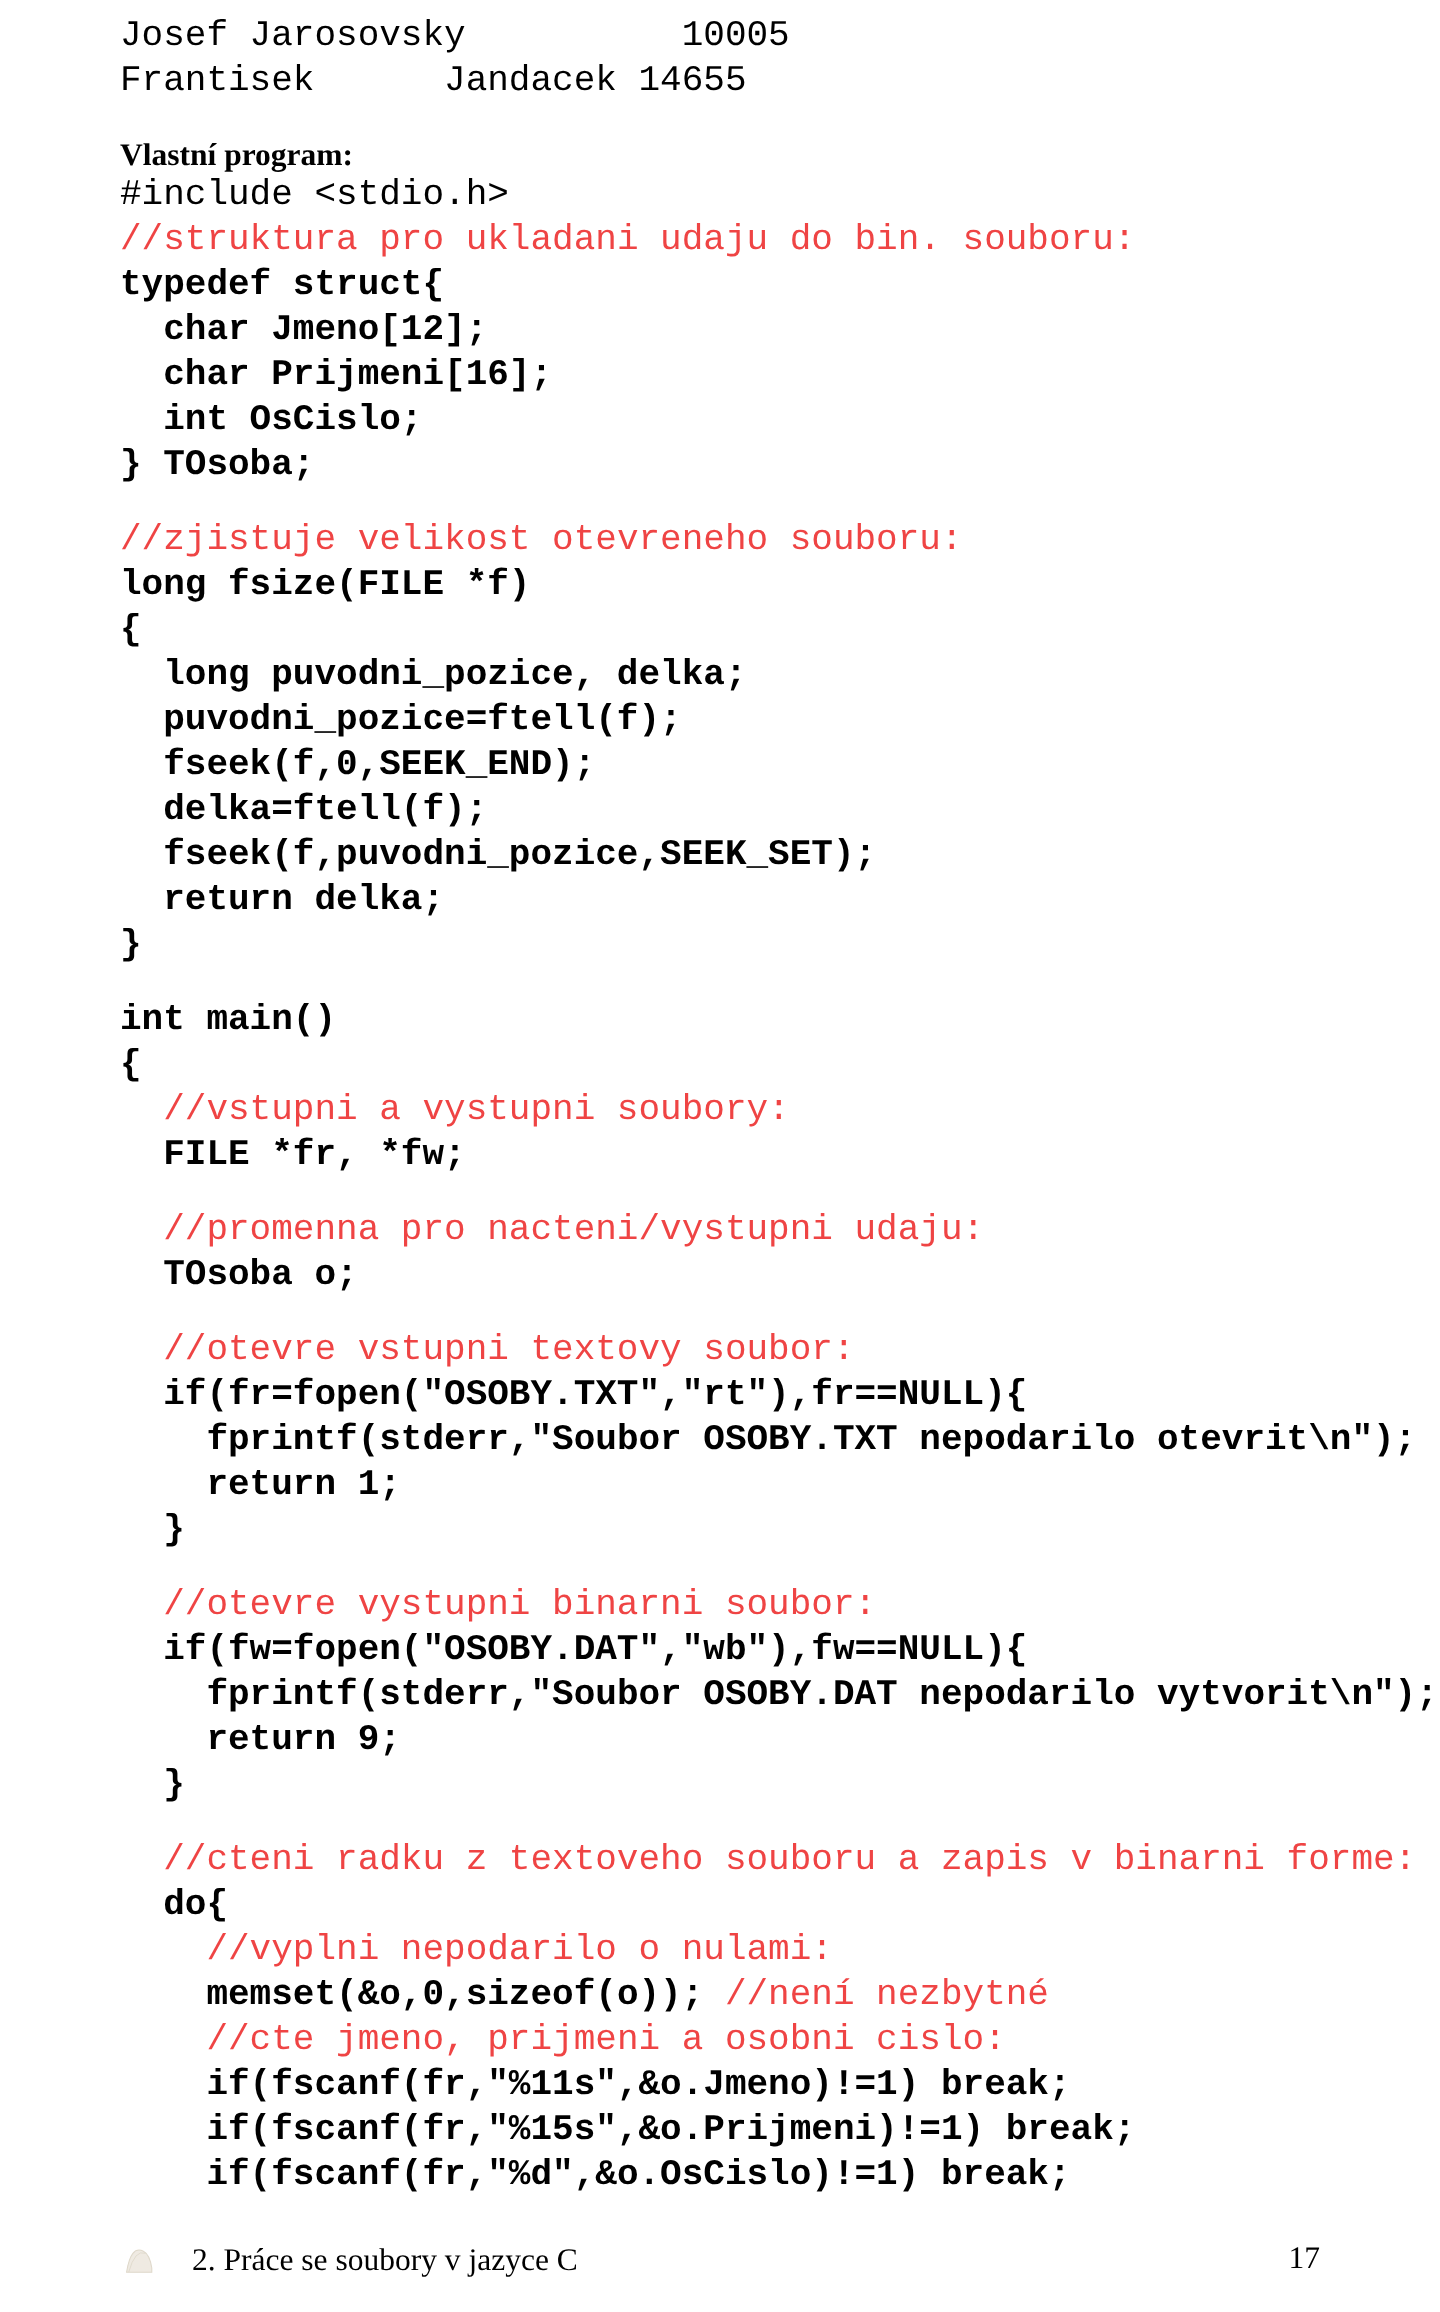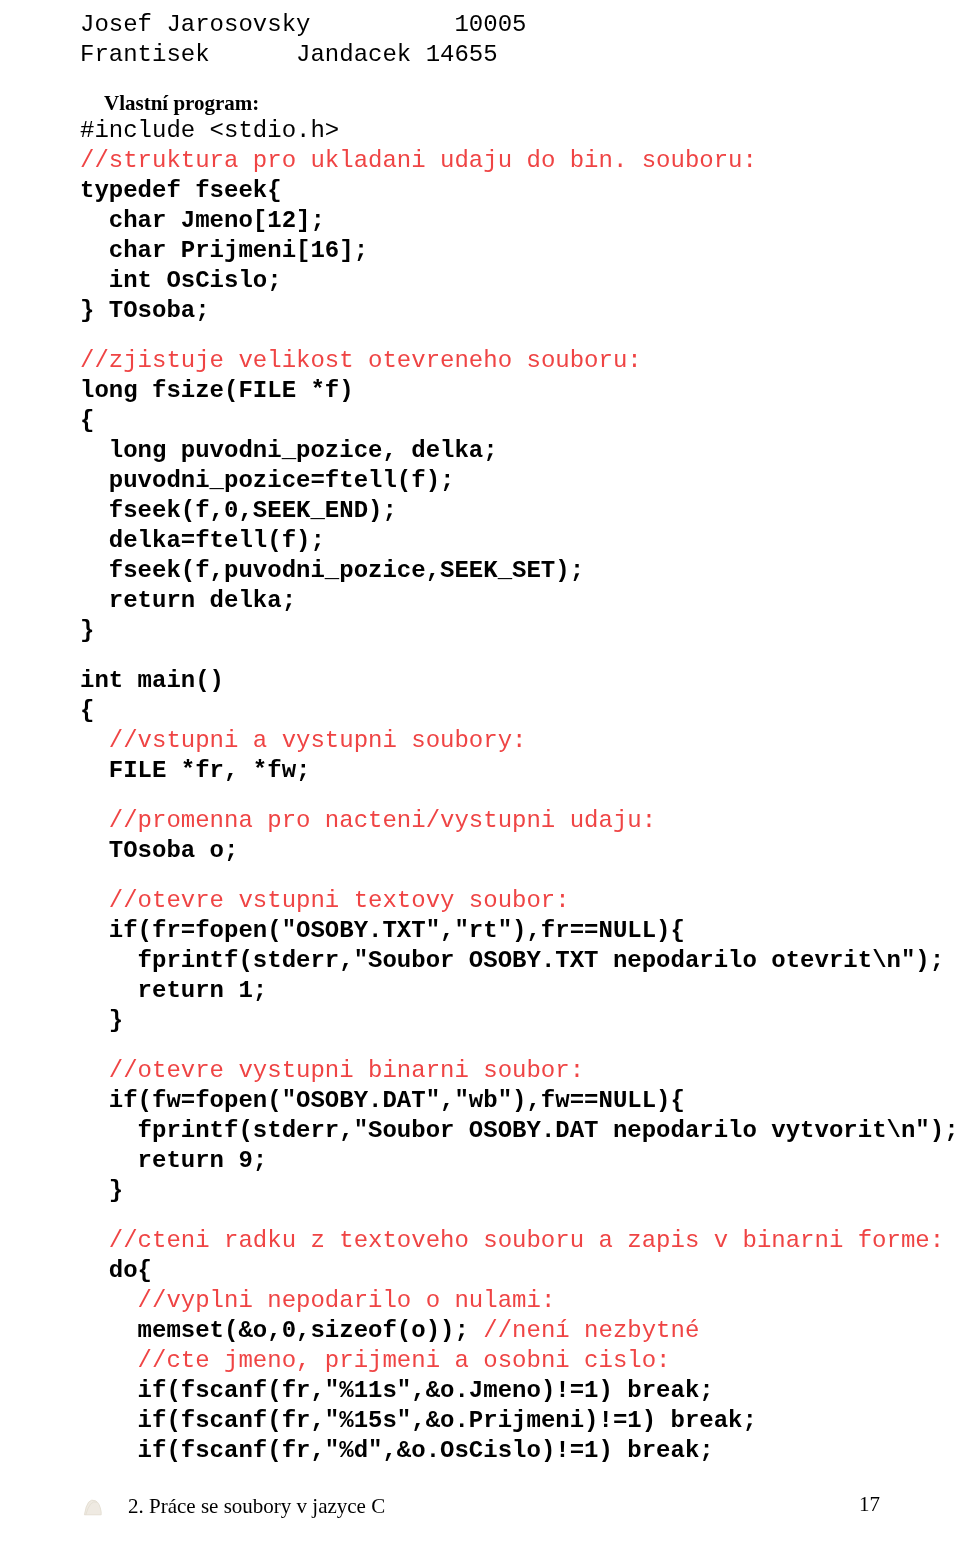--- a/index.html
+++ b/index.html
@@ -21,30 +21,29 @@
   .mono {
     font-family: "Courier New", Courier, monospace;
     white-space: pre;
     font-size: 24px;
   }
   .bold { font-weight: bold; }
   .comment { color: #ef4444; }
   .section-title {
     font-weight: bold;
     font-family: "Times New Roman", Times, serif;
-    margin-left: 24px;
   }
   .footer {
     position: absolute;
     bottom: 22px;
     left: 80px;
     right: 80px;
     display: flex;
     justify-content: space-between;
-    align-items: flex-start;
+    align-items: center;
     font-family: "Times New Roman", Times, serif;
     font-size: 21px;
   }
   .footer-left {
     display: flex;
     align-items: flex-end;
     gap: 14px;
   }
   .footer-icon {
     width: 34px;
@@ -62,21 +61,21 @@
 
 <pre class="mono block">Josef Jarosovsky          10005</pre>
 <pre class="mono block">Frantisek      Jandacek 14655</pre>
 
 <div class="spacer"></div>
 
 <div class="section-title">Vlastní program:</div>
 
 <div class="mono">#include &lt;stdio.h&gt;</div>
 <div class="mono comment">//struktura pro ukladani udaju do bin. souboru:</div>
-<div class="mono bold">typedef fseek{</div>
+<div class="mono bold">typedef struct{</div>
 <div class="mono bold indent1">char Jmeno[12];</div>
 <div class="mono bold indent1">char Prijmeni[16];</div>
 <div class="mono bold indent1">int OsCislo;</div>
 <div class="mono bold">} TOsoba;</div>
 
 <div class="spacer"></div>
 
 <div class="mono comment">//zjistuje velikost otevreneho souboru:</div>
 <div class="mono bold">long fsize(FILE *f)</div>
 <div class="mono bold">{</div>

